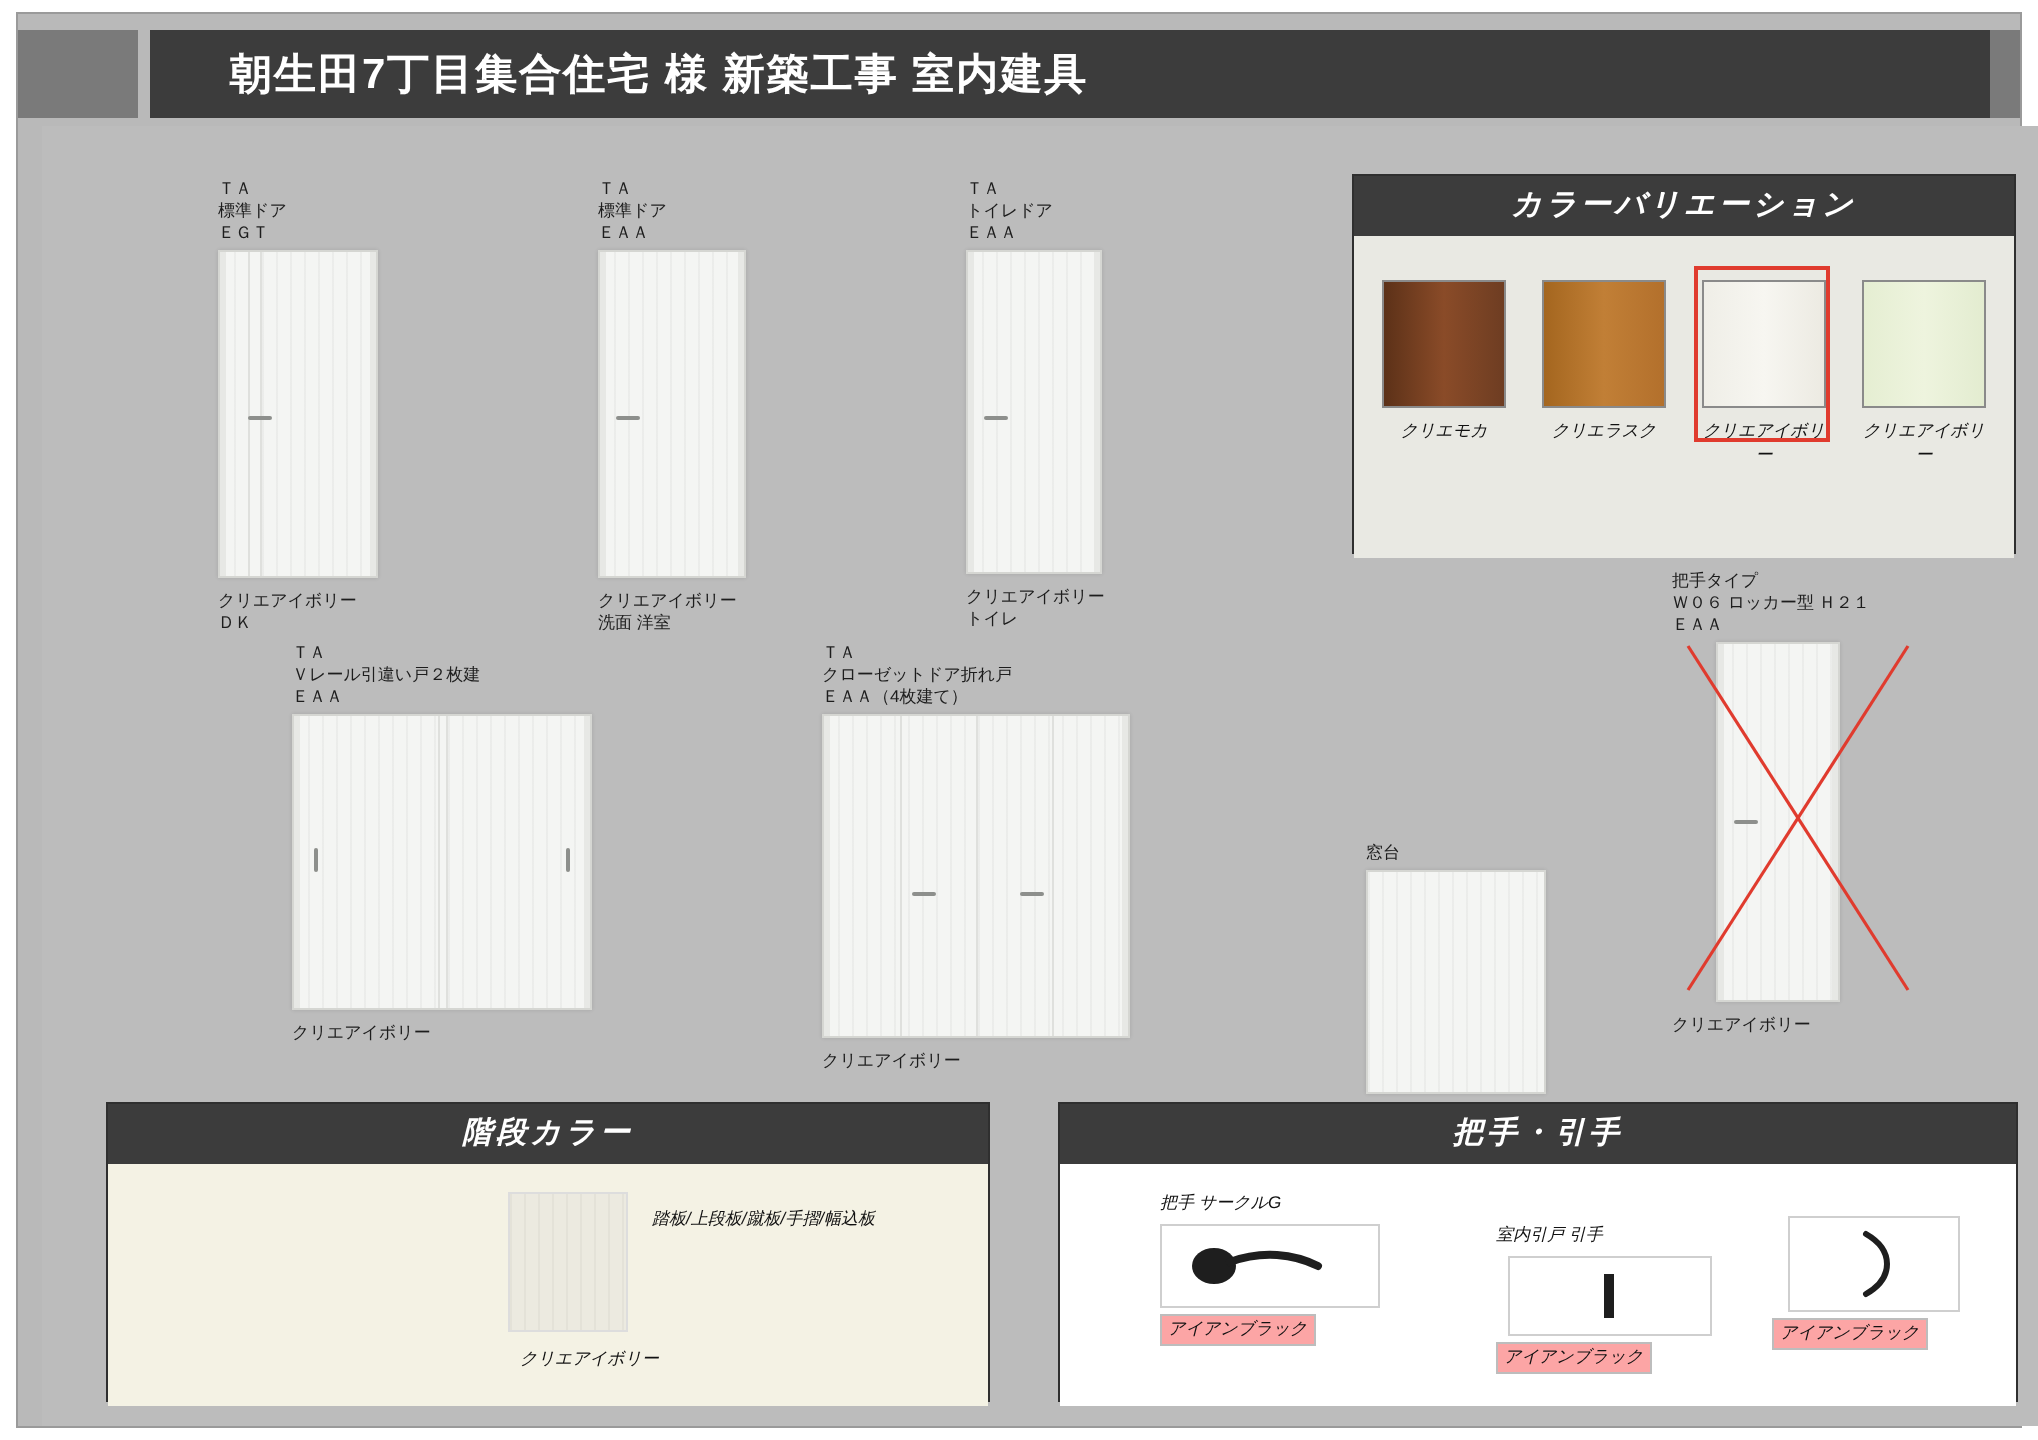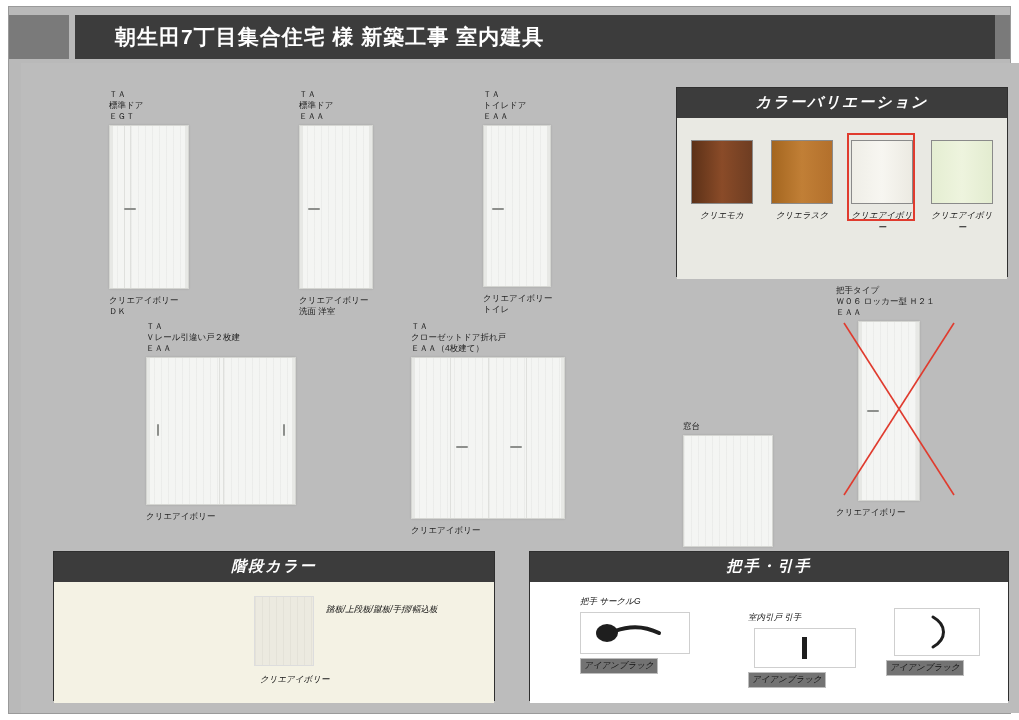--- a/index.html
+++ b/index.html
@@ -213,21 +213,21 @@
   .hw-box {
     background: #ffffff;
     border: 1px solid #cfcfcf;
     position: relative;
   }
   .hw-caption {
     font-size: 8.5px;
     color: #111;
     margin-top: 3px;
     border: 1px solid #bdbdbd;
-    background: #737373;
+    background: #fca5a5;
     padding: 1px 3px;
     display: inline-block;
   }
   .cross-mark {
     position: absolute;
     left: 0; top: 0; right: 0; bottom: 0;
     pointer-events: none;
   }
 </style>
 </head>

